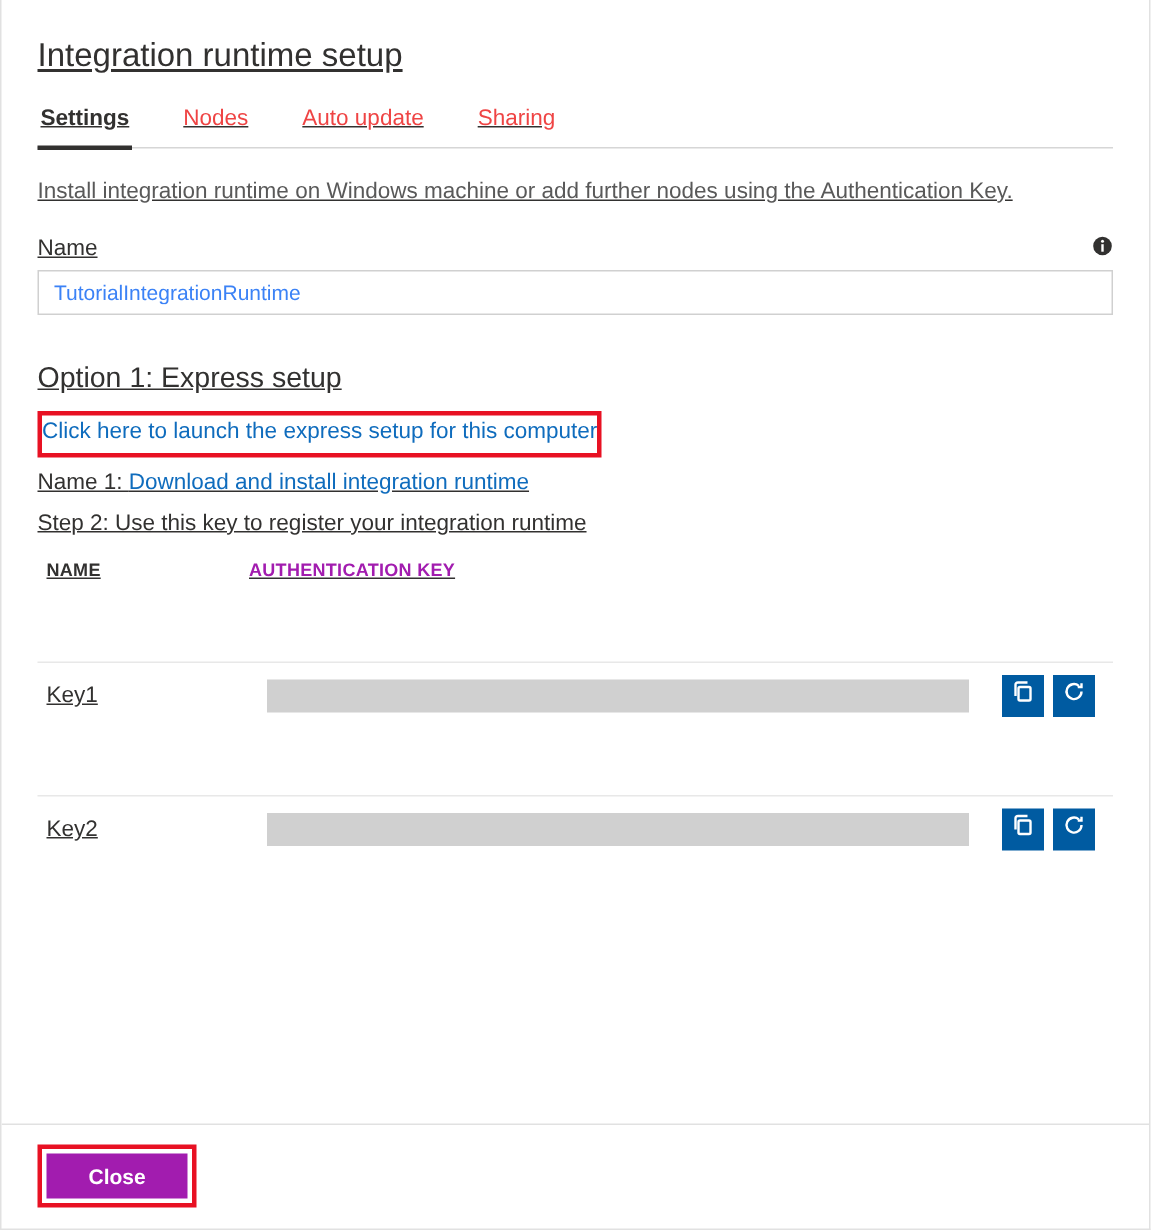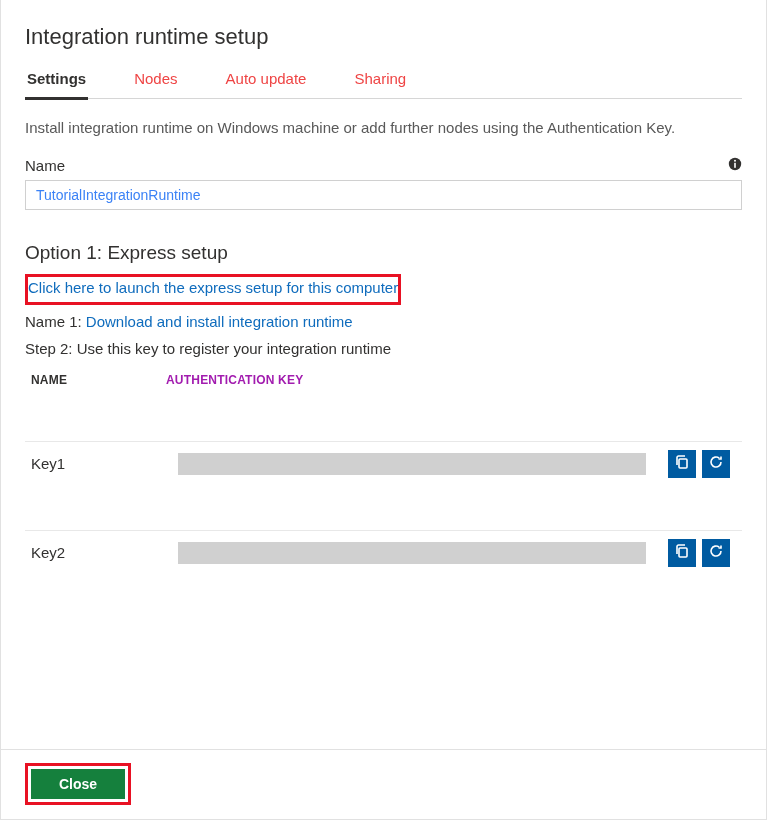--- a/index.html
+++ b/index.html
@@ -12,31 +12,32 @@
       height: 820px;
       display: flex;
       flex-direction: column;
       border: 1px solid #e1e1e1;
       border-top: none;
     }
     .main-panel {
       flex: 1;
       padding: 18px 24px 0 24px;
       overflow: hidden;
+      text-decoration: underline;
     }
     .page-title {
       font-size: 22px;
       font-weight: 400;
       color: #323130;
       margin: 6px 0 14px 0;
     }
     .tabs {
       display: flex;
       border-bottom: 1px solid #d6d6d6;
-      gap: 44px;
+      gap: 32px;
       margin-bottom: 18px;
     }
     .tab {
       font-size: 15px;
       padding: 6px 2px 10px 2px;
       cursor: pointer;
       color: #ef4444;
     }
     .tab.active {
       color: #323130;
@@ -155,21 +156,21 @@
     .footer {
       border-top: 1px solid #e1e1e1;
       padding: 13px 24px 14px 24px;
     }
     .close-wrapper {
       display: inline-block;
       border: 3px solid #e81123;
       padding: 3px;
     }
     .close-btn {
-      background: #15803d;
+      background: #a21caf;
       color: #fff;
       border: none;
       font-size: 14px;
       font-weight: 600;
       font-family: inherit;
       padding: 7px 28px;
       cursor: pointer;
     }
   </style>
 </head>

